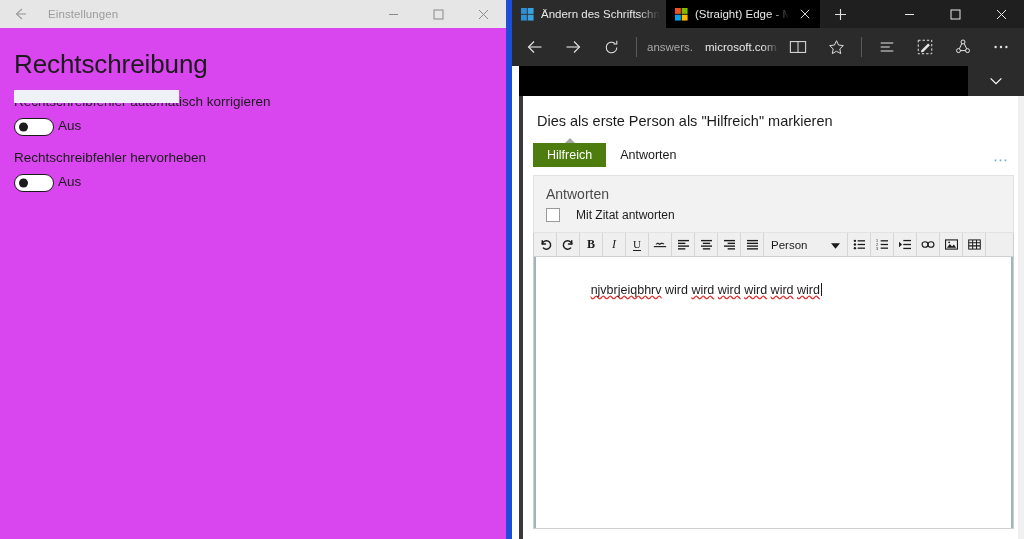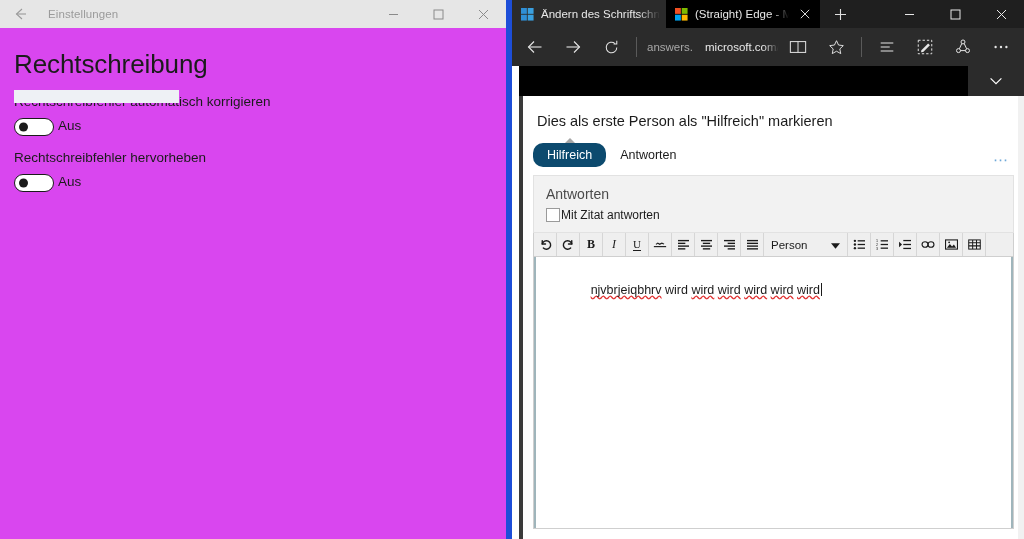--- a/index.html
+++ b/index.html
@@ -139,36 +139,36 @@
     position: absolute; left: 0; top: 0; width: 4px; height: 100%; background: #3a3a3a;
   }
   .page-content { margin-left: 6px; padding: 0 10px 0 8px; position: relative; height: 100%; }
   .thread-title {
     font-size: 14.5px; color: #1b1b1b; padding: 17px 0 14px 4px; font-weight: 400;
   }
   .tabs-row { display: flex; align-items: flex-end; gap: 0; position: relative; }
   .answer-tab {
     font-size: 12.5px; padding: 5px 14px; color: #1b1b1b;
   }
-  .answer-tab.selected { background: #0c4a6e; color: #ffffff; position: relative; border-radius: 10px; }
+  .answer-tab.selected { background: #4d7c0f; color: #ffffff; position: relative; }
   .answer-tab.selected::before {
     content: ""; position: absolute; left: 50%; top: -5px; transform: translateX(-50%);
     border-left: 5px solid transparent; border-right: 5px solid transparent;
     border-bottom: 5px solid #a6a6a6;
   }
   .tabs-more {
     margin-left: auto; color: #6ea8d8; letter-spacing: 2px; font-size: 15px;
     padding-right: 4px; line-height: 1;
   }
   .answer-panel {
     margin-top: 8px; background: #f2f2f2; border: 1px solid #e2e2e2;
     padding: 10px 12px 10px 12px;
   }
   .answer-panel-title { font-size: 14px; color: #4a4a4a; font-weight: 300; margin-bottom: 6px; }
-  .quote-row { display: flex; align-items: center; gap: 1px; }
+  .quote-row { display: flex; align-items: center; gap: 16px; }
   .quote-box {
     width: 14px; height: 14px; border: 1px solid #9a9a9a; background: #ffffff; flex: 0 0 auto;
   }
   .quote-label { font-size: 12px; color: #1b1b1b; }
 
   .editor-toolbar {
     display: flex; align-items: stretch; background: #efefef;
     border: 1px solid #cfcfcf; border-top: none; height: 24px;
   }
   .et-btn {

